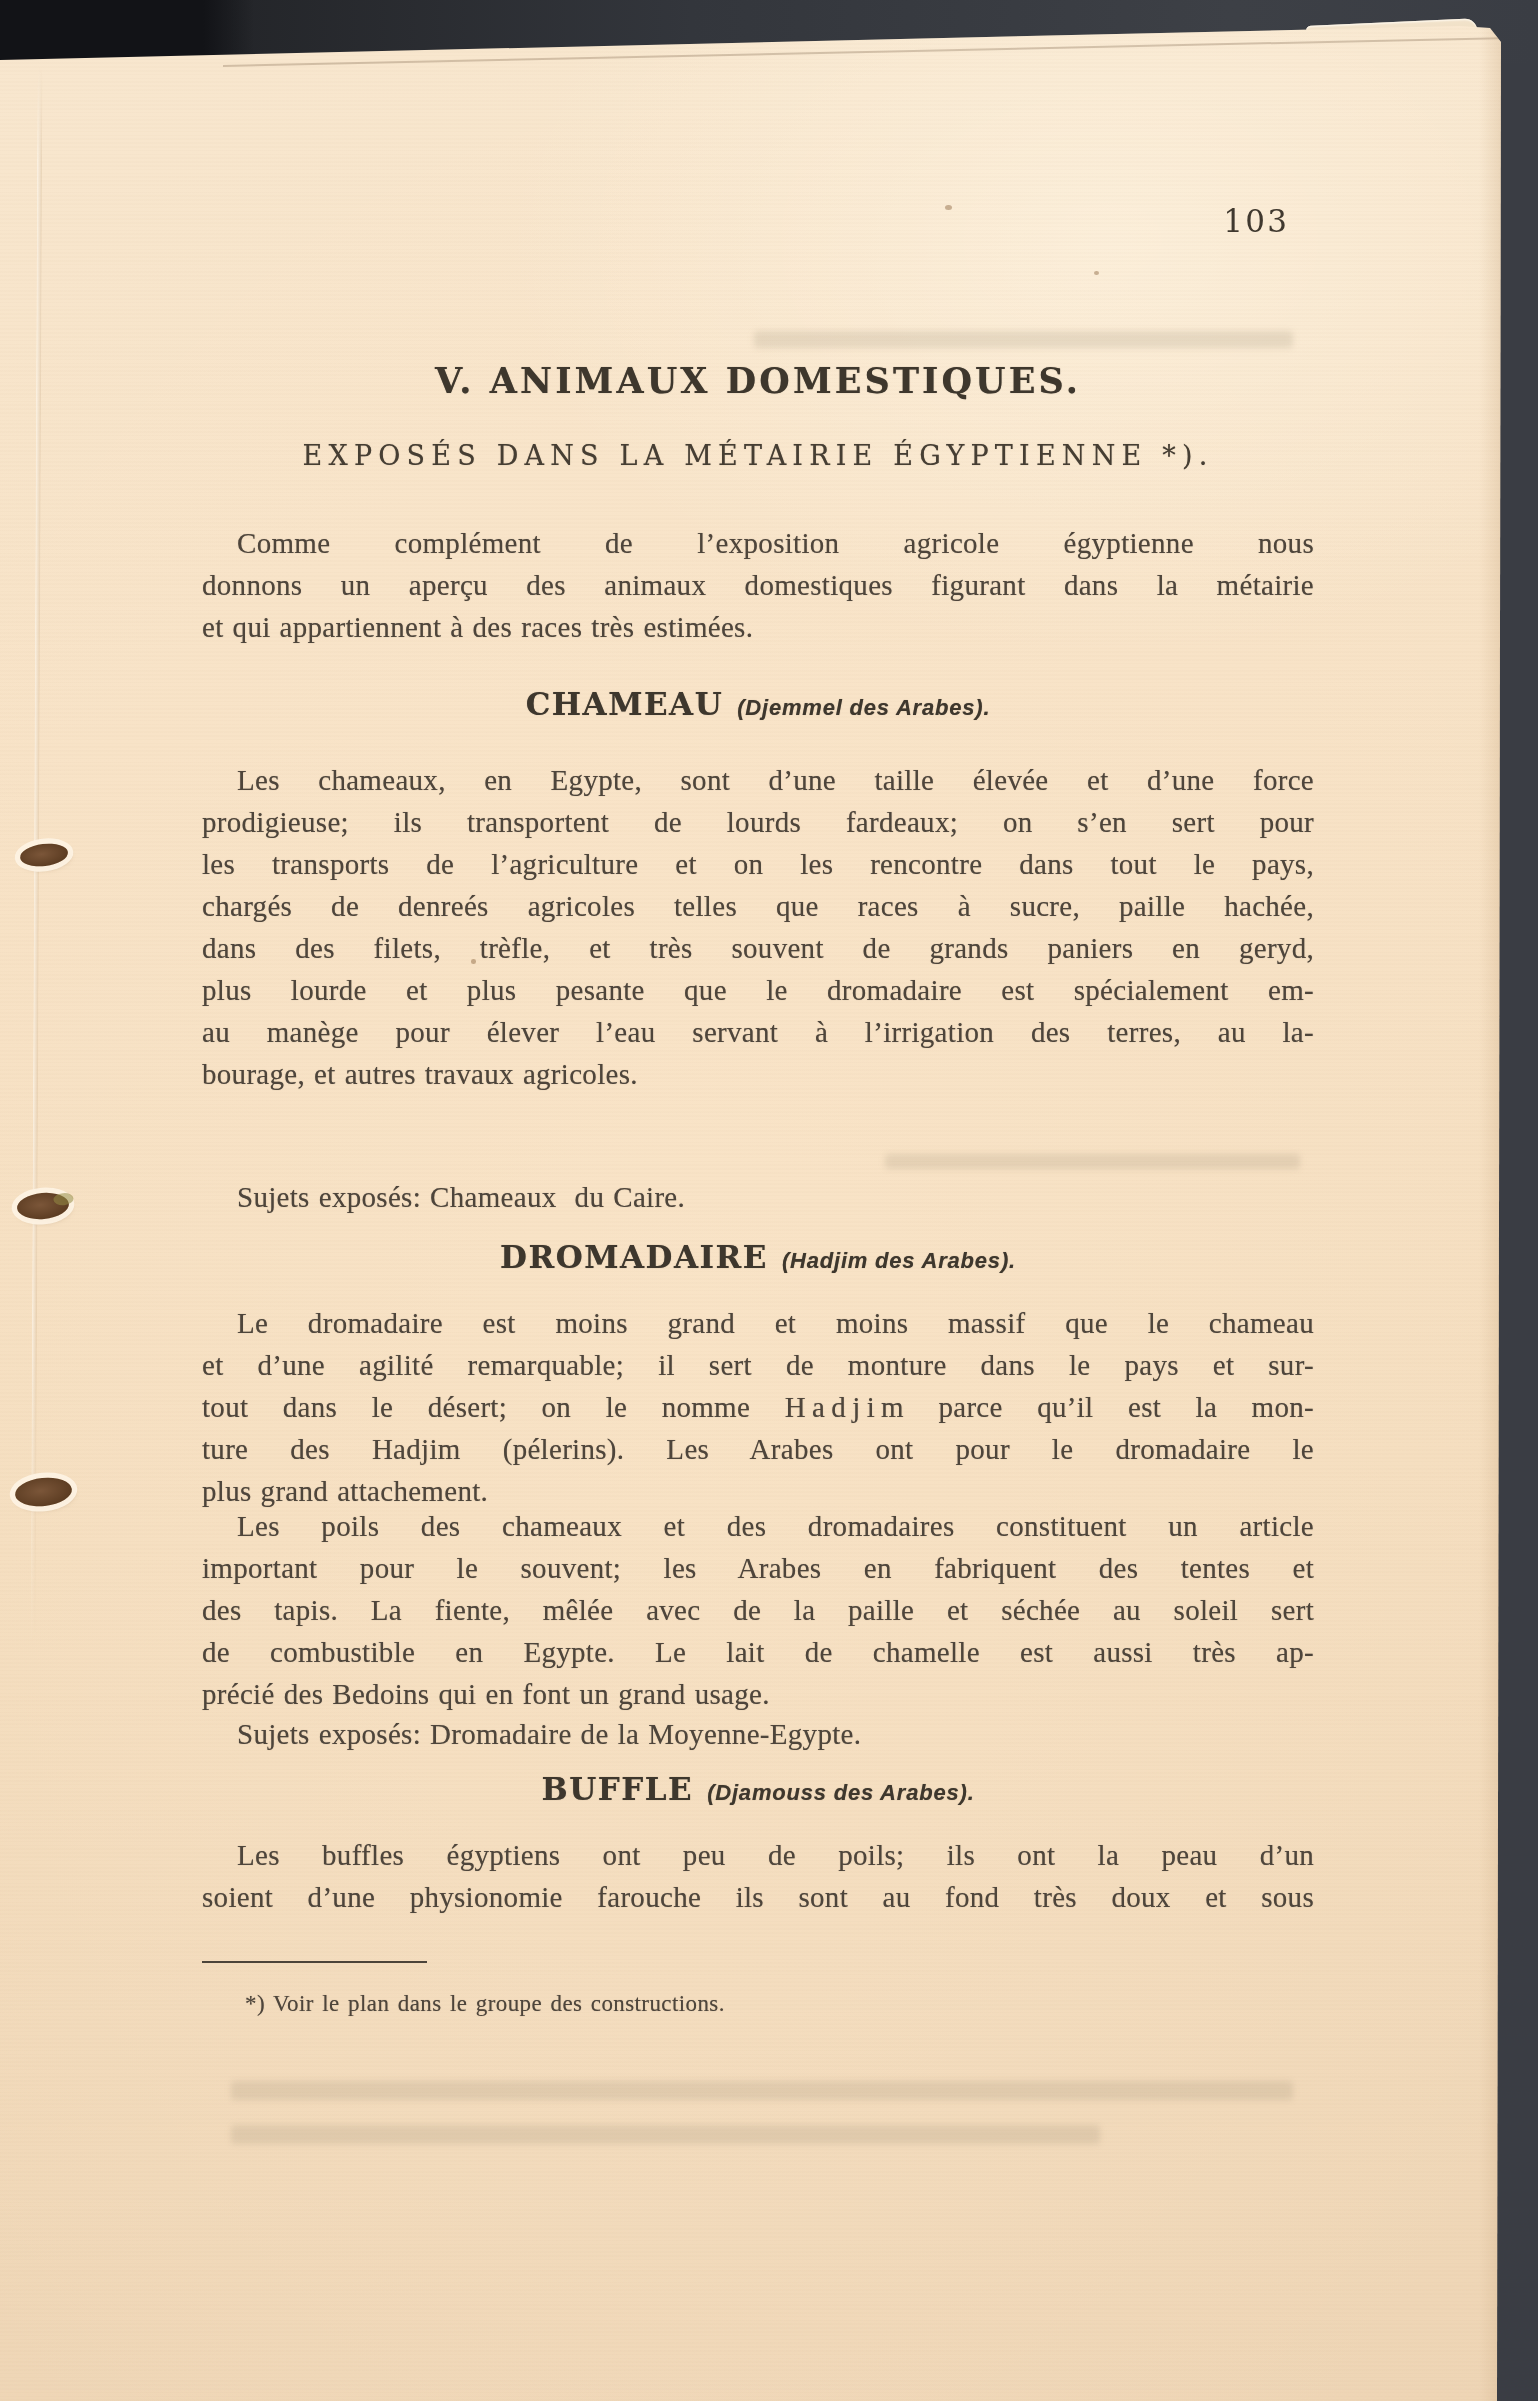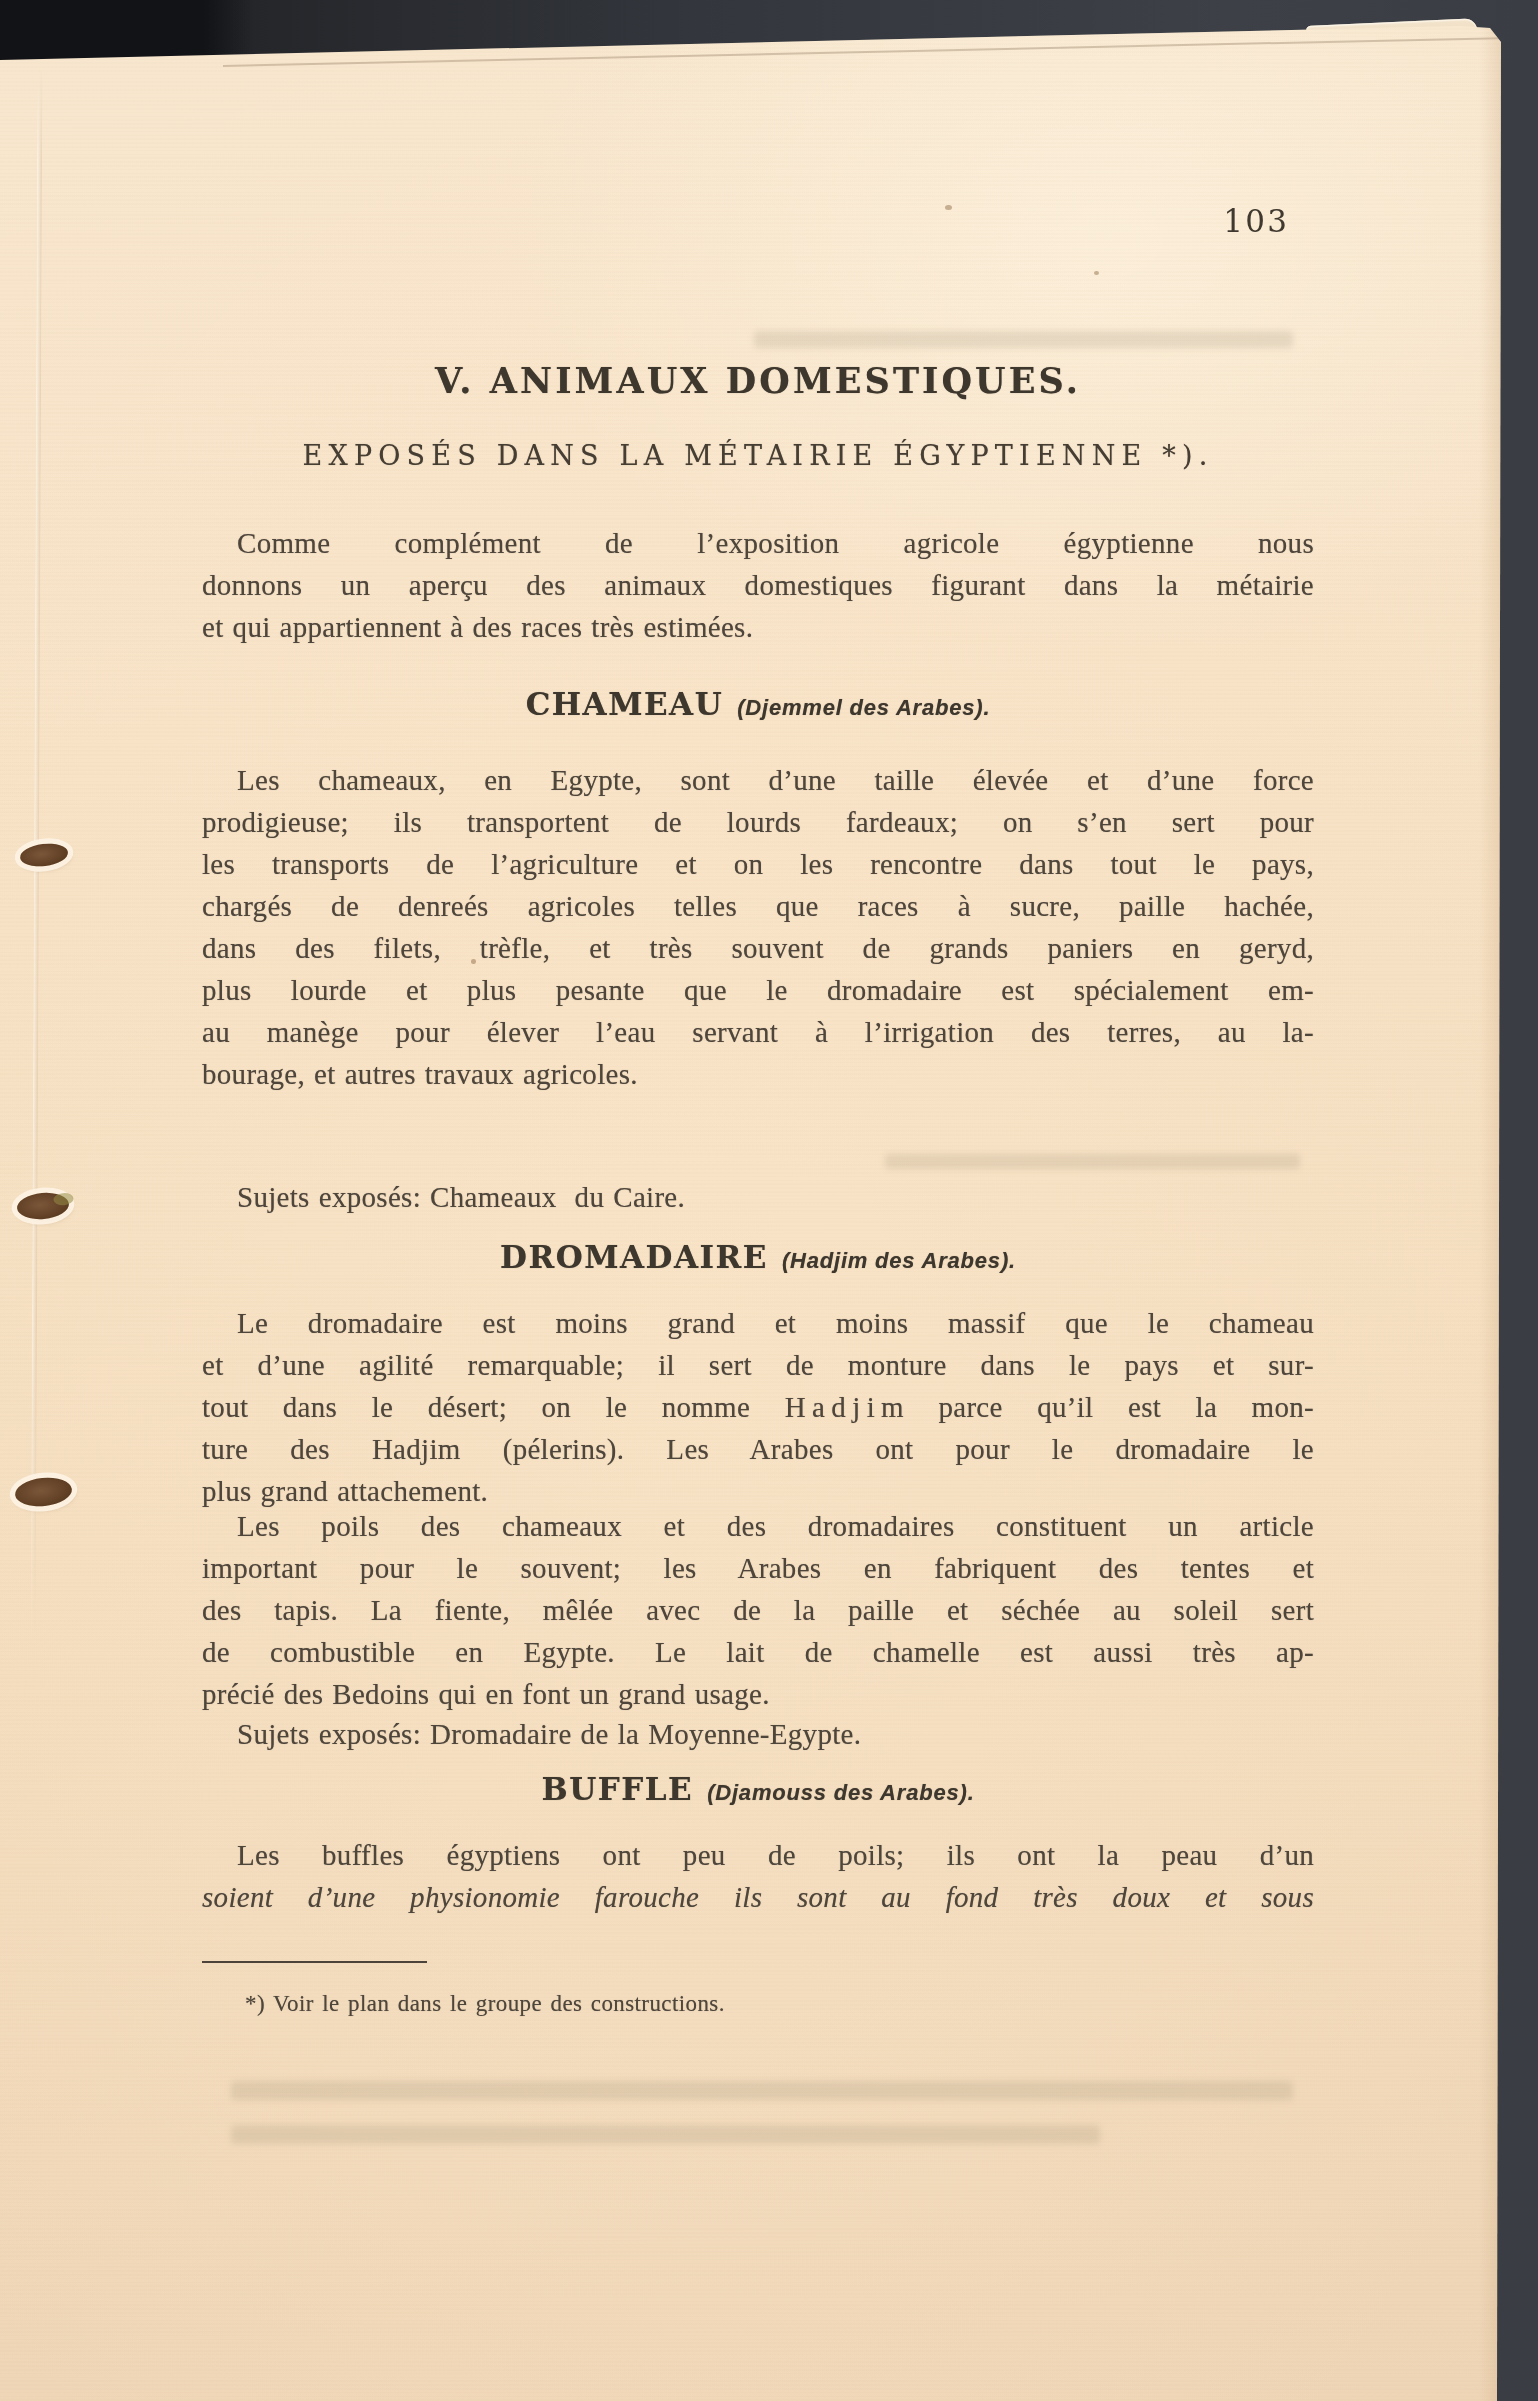--- a/index.html
+++ b/index.html
@@ -117,21 +117,21 @@
   }
   .para .line, .sujets-line, .intro .line{
     font-size:29px;height:42px;line-height:42px;
     letter-spacing:0.3px;word-spacing:1.5px;
     text-align:justify;text-align-last:justify;
     white-space:nowrap;
     text-shadow:0 0 0.8px rgba(78,69,59,.5);
   }
   .para .line:first-child, .intro .line:first-child{text-indent:35px;}
   .para .line.last, .intro .line.last{text-align-last:left;}
-  .para[data-cont="1"] .line.last{text-align-last:justify;font-style:italic;}
+  .para[data-cont="1"] .line.last{text-align-last:justify;}
   .sujets-line{text-align-last:left;text-indent:35px;}
   .h-chameau{top:686px;}
   .p-chameau{top:759px;}
   .sujets-1{top:1176px;}
   .h-drom{top:1239px;}
   .p-drom-1{top:1302px;}
   .p-drom-2{top:1505px;}
   .sujets-2{top:1713px;}
   .h-buffle{top:1771px;}
   .p-buffle{top:1834px;}

